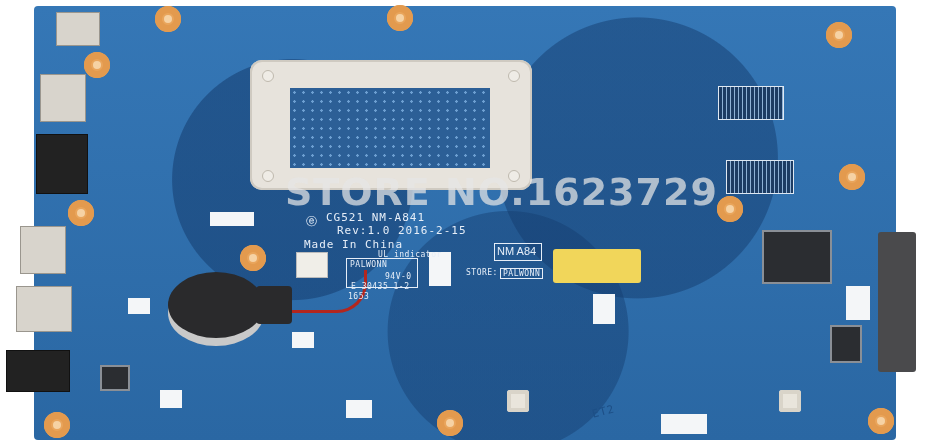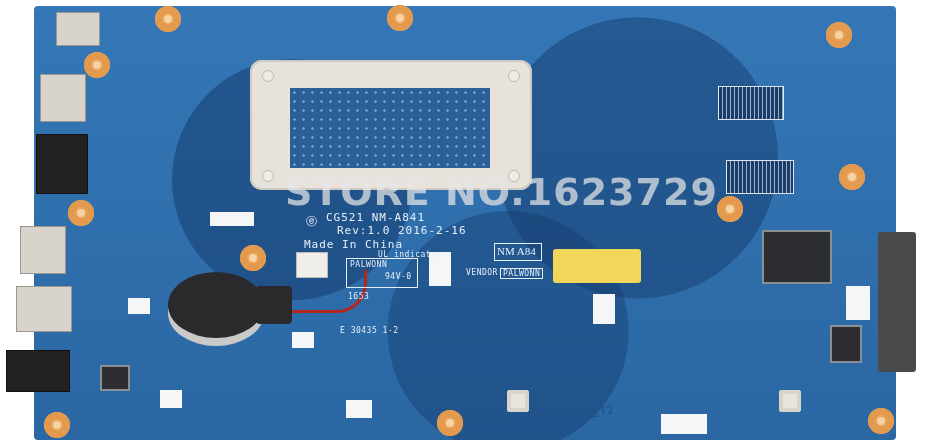--- a/index.html
+++ b/index.html
@@ -90,27 +90,27 @@
 <div class="battery"></div>
 <div class="battery-tab"></div>
 <div class="wire"></div>
 <div class="connector"></div>
 
 <div class="button-sw" style="left:507px;top:390px;"></div>
 <div class="button-sw" style="left:779px;top:390px;"></div>
 
 <span class="silk" style="left:306px;top:214px;">ⓔ</span>
 <span class="silk" style="left:326px;top:211px;">CG521   NM-A841</span>
-<span class="silk" style="left:337px;top:224px;">Rev:1.0    2016-2-16</span>
+<span class="silk" style="left:337px;top:224px;">Rev:1.0    2016-2-15</span>
 <span class="silk" style="left:304px;top:238px;">Made In China</span>
 <span class="silk sm" style="left:350px;top:250px;margin-left:28px;">UL indicator</span>
 <div class="box" style="left:346px;top:258px;width:70px;height:28px;"></div>
 <span class="silk sm" style="left:350px;top:260px;">PALWONN</span>
 <span class="silk sm" style="left:385px;top:272px;">94V-0</span>
-<span class="silk sm" style="left:340px;top:282px;margin-top:44px;">E 30435   1-2</span>
+<span class="silk sm" style="left:351px;top:282px;">E 30435   1-2</span>
 <span class="silk sm" style="left:348px;top:292px;">1653</span>
 <div class="box" style="left:494px;top:243px;width:46px;height:16px;"></div>
-<span class="silk" style="left:497px;top:245px;font-family:Liberation Serif, serif;letter-spacing:0;text-align:center;">NM A84</span>
-<span class="silk sm" style="left:466px;top:268px;">VENDOR:</span>
+<span class="silk" style="left:497px;top:245px;font-family:Liberation Sans, sans-serif;letter-spacing:0;text-align:center;">NM A84</span>
+<span class="silk sm" style="left:466px;top:268px;">STORE:</span>
 <span class="silk sm" style="left:500px;top:268px;border:1px solid #e6eef8;padding:0 2px;">PALWONN</span>
 <span class="silk" style="left:592px;top:405px;transform:rotate(-15deg);color:#1d4f86;">ET2</span>
 
 <div class="watermark">STORE NO.1623729</div>
 
 </body></html>

